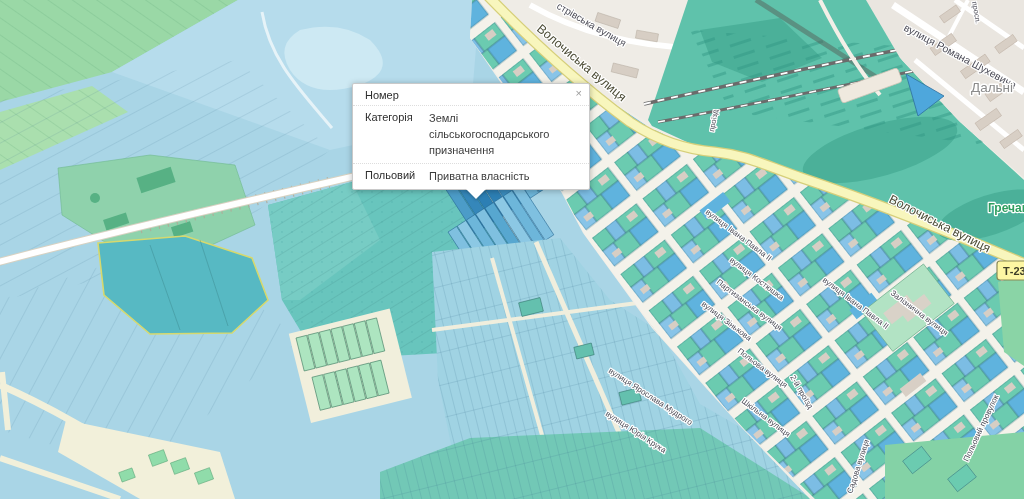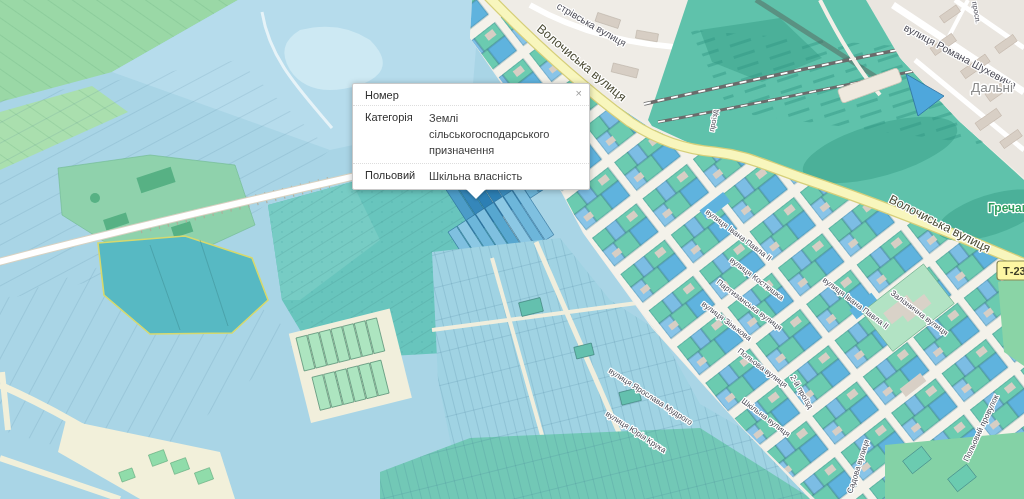--- a/index.html
+++ b/index.html
@@ -291,18 +291,18 @@
   <span class="popup-close">×</span>
   <div class="popup-row">
     <div class="popup-label">Номер</div>
   </div>
   <div class="popup-row">
     <div class="popup-label">Категорія</div>
     <div class="popup-value">Землі сільськогосподарського призначення</div>
   </div>
   <div class="popup-row">
     <div class="popup-label">Польовий</div>
-    <div class="popup-value">Шкільна власність</div>
+    <div class="popup-value">Приватна власність</div>
   </div>
   <div class="popup-pointer"></div>
 </div>
 
 </div>
 
 </body></html>

